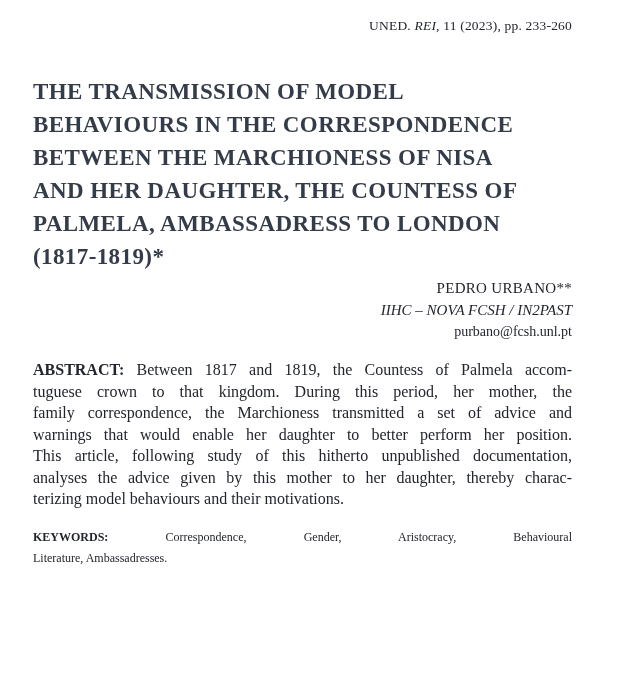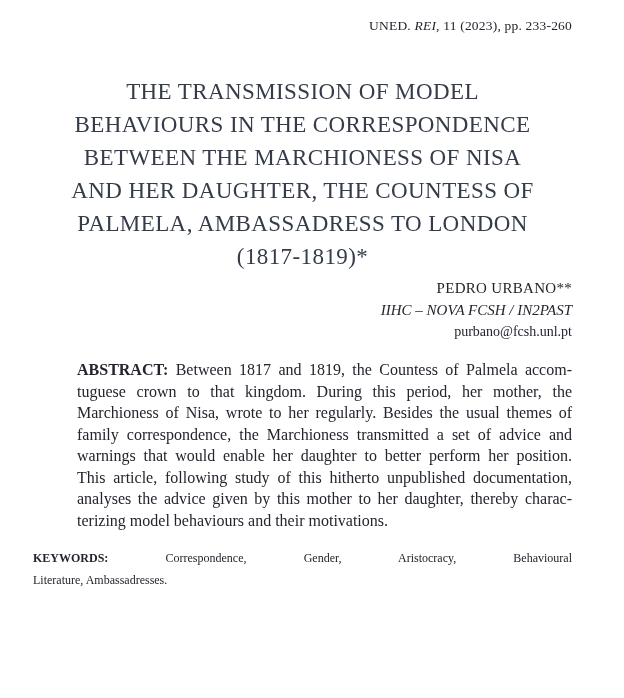--- a/index.html
+++ b/index.html
@@ -23,42 +23,41 @@
   .running-head {
     padding-top: 16px;
     text-align: right;
     font-size: 13.5px;
     line-height: 19px;
     letter-spacing: 0.2px;
   }
   .it { font-style: italic; }
   .title {
     margin: 40px 0 0 0;
-    text-align: center;
+    text-align: left;
     font-size: 23px;
     line-height: 33px;
-    font-weight: normal;
+    font-weight: bold;
     letter-spacing: 0.4px;
     color: var(--title-color, #353c49);
   }
   .authors {
     margin-top: 4px;
     text-align: right;
     font-size: 15px;
     line-height: 22px;
   }
   .author + .author { margin-top: 13px; }
   .author-name { letter-spacing: 0.3px; }
   .author-affil { font-style: italic; }
   .author-email { font-size: 14px; }
   .abstract {
     margin-top: 16px;
     font-size: 16px;
     line-height: 21.5px;
-    margin-left: 44px;
   }
   .keywords {
     margin-top: 17px;
     font-size: 12px;
     line-height: 21.5px;
   }
   .jline {
     text-align: justify;
     text-align-last: justify;
     white-space: normal;
@@ -86,21 +85,20 @@
     <div class="author">
       <div class="author-name">PEDRO URBANO**</div>
       <div class="author-affil">IIHC – NOVA FCSH / IN2PAST</div>
       <div class="author-email">purbano@fcsh.unl.pt</div>
     </div>
   </div>
 
   <div class="abstract">
     <div class="jline"><b class="plabel">ABSTRACT:</b> <span>Between 1817 and 1819, the Countess of Palmela accom-</span></div>
     <div class="jline">tuguese crown to that kingdom. During this period, her mother, the</div>
-    <div class="jline">Marchioness of Nisa, wrote to her regularly. Besides the usual themes of</div>
     <div class="jline">family correspondence, the Marchioness transmitted a set of advice and</div>
     <div class="jline">warnings that would enable her daughter to better perform her position.</div>
     <div class="jline">This article, following study of this hitherto unpublished documentation,</div>
     <div class="jline">analyses the advice given by this mother to her daughter, thereby charac-</div>
     <div class="jline last">terizing model behaviours and their motivations.</div>
   </div>
 
   <div class="keywords">
     <div class="jline"><b class="plabel">KEYWORDS:</b> <span>Correspondence, Gender, Aristocracy, Behavioural</span></div>
     <div class="jline last">Literature, Ambassadresses.</div>

